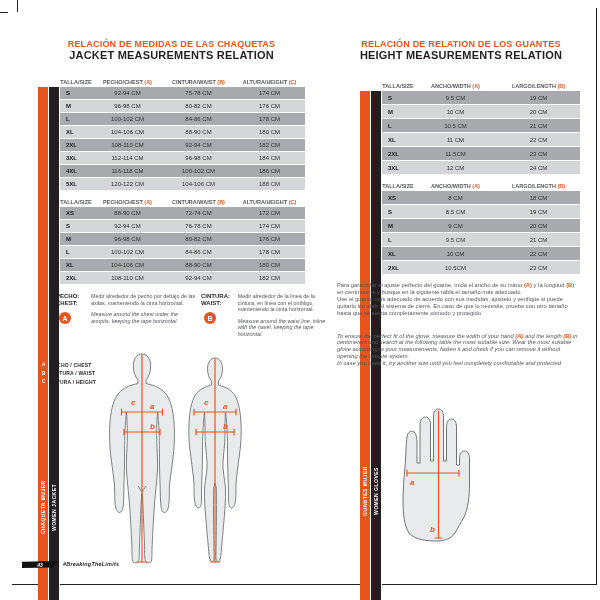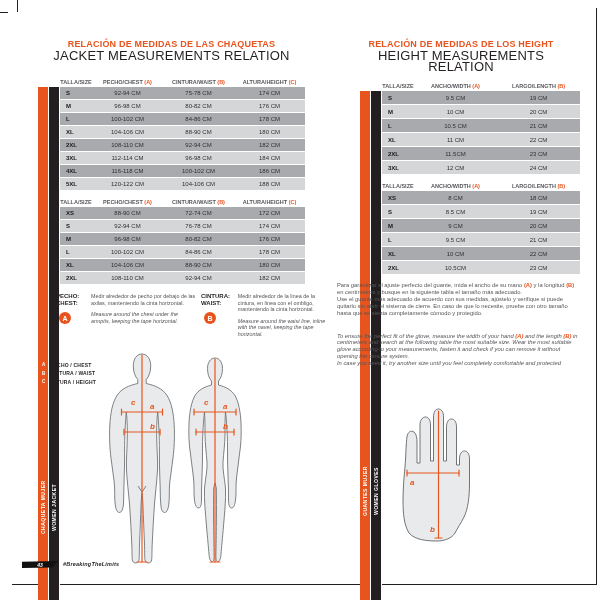--- a/index.html
+++ b/index.html
@@ -6,21 +6,21 @@
   html,body { width:600px; height:600px; }
   body { position:relative; width:600px; height:600px; background:#fff;
          font-family:"Liberation Sans", sans-serif; overflow:hidden; color:#231f20; }
 
   
   .mark { position:absolute; background:#231f20; }
 
   
   .title-block { position:absolute; text-align:center; }
   .title-es { font-size:9px; font-weight:bold; color:#e8541d; letter-spacing:.2px; line-height:11px; }
-  .title-en { font-size:13px; font-weight:normal; color:#231f20; letter-spacing:.2px; line-height:11px; }
+  .title-en { font-size:11px; font-weight:bold; color:#231f20; letter-spacing:.2px; line-height:11px; }
 
   
   .table { position:absolute; }
   .thead { display:grid; height:11px; align-items:center; }
   .jtable .thead { grid-template-columns:22px 32px 71px 71px 71px; }
   .gtable .thead { grid-template-columns:22px 32px 83px 83px; }
   .hc { font-size:5.5px; font-weight:bold; color:#55565a; text-align:center; white-space:nowrap; }
   .tbody { display:grid; }
   .jtable .tbody { grid-template-columns:11px 11px 245px; }
   .gtable .tbody { grid-template-columns:11px 11px 198px; }
@@ -327,21 +327,21 @@
       <line x1="101" y1="79" x2="101" y2="85"></line>
         <line x1="139" y1="79" x2="139" y2="85"></line>
     </g>
     <text class="fig-label" x="109" y="55">c</text>
     <text class="fig-label" x="128" y="59">a</text>
     <text class="fig-label" x="128" y="79">b</text>
   </g>
 </svg>
 
 <div class="title-block" style="left:350px; top:39px; width:222px;">
-  <div class="title-es">RELACIÓN DE MEDIDAS DE LOS HEIGHT</div>
+  <div class="title-es">RELACIÓN DE RELATION DE LOS GUANTES</div>
   <div class="title-en">HEIGHT MEASUREMENTS RELATION</div>
 </div>
 
 <section class="table gtable" style="left:360px; top:80px; width:220px;">
   <div class="thead">
     <span class="hc"></span>
     <span class="hc accents">TALLA/SIZE</span>
     <span class="hc accents">ANCHO/WIDTH <span class="acc">(A)</span></span>
     <span class="hc accents">LARGO/LENGTH <span class="acc">(B)</span></span>
   </div>

